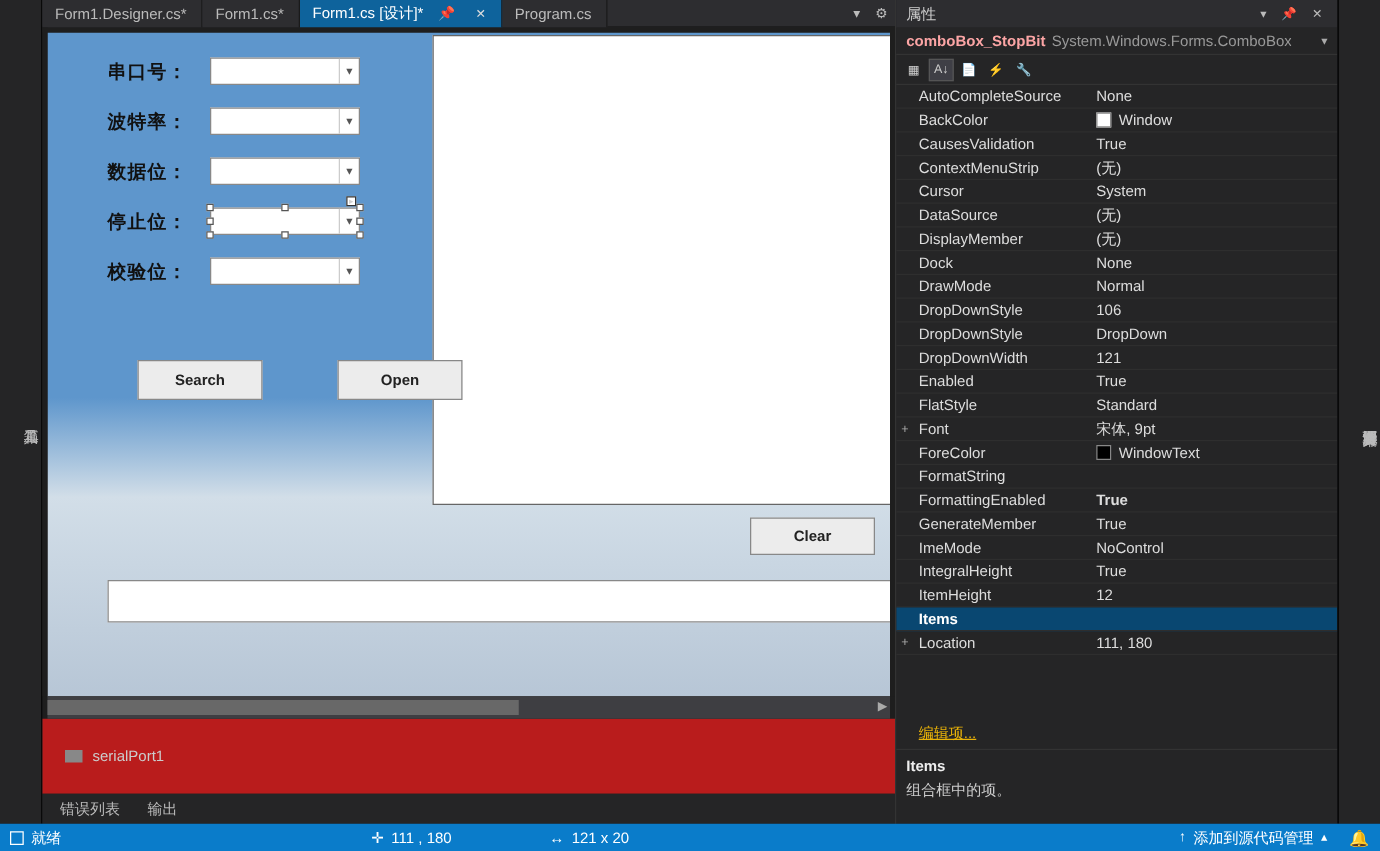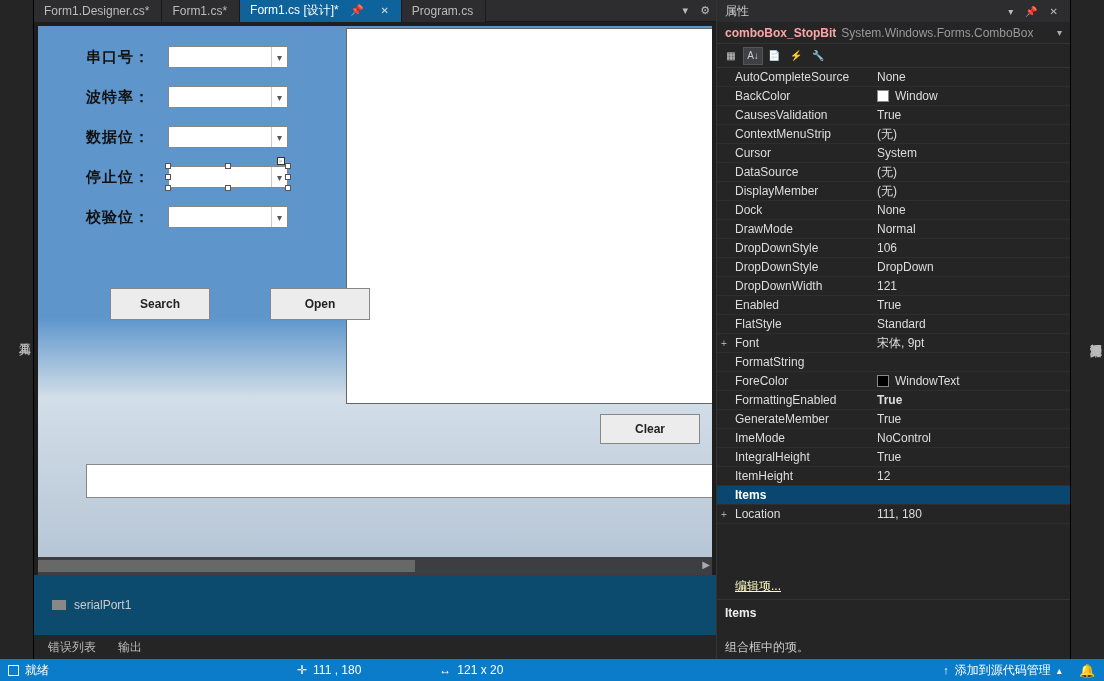--- a/index.html
+++ b/index.html
@@ -38,21 +38,21 @@
   .btn-row .btn { width:100px; height:32px; }
   .btn-clear { position:absolute; right:4px; top:386px; width:100px; height:30px; }
   .textbox { position:absolute; left:40px; top:436px; width:632px; height:34px; background:#fff; border:1px solid #888; }
   .white-pane{ position:absolute; left:300px; top:0; width:380px;height:376px;background:#fff; border:1px solid #666;}
 
   .hscroll{height:18px;background:#3e3e42;position:relative;margin:0 4px 0 4px;}
   .hscroll .thumb{position:absolute;left:0;top:3px;height:12px;width:56%;background:#686868;}
   .hscroll .ra{position:absolute;right:2px;top:2px;font-size:10px;color:#aaa;}
   .hscroll .la{position:absolute;left:2px;top:2px;font-size:10px;color:#aaa;}
 
-  .tray { height:60px; background:#0c4a6e; padding:12px 18px; color:#ccc; display:flex; align-items:center; gap:8px;}
+  .tray { height:60px; background:#b91c1c; padding:12px 18px; color:#ccc; display:flex; align-items:center; gap:8px;}
   .tray .ico{width:14px;height:10px;background:#888;display:inline-block;}
   .bottom-tabs { height:24px; background:#252526; display:flex; align-items:center; gap:2px; padding:0 4px;}
   .bottom-tabs .bt { padding:3px 10px; color:#bbb; cursor:pointer; }
 
   
   .prop-head { height:22px; background:#2d2d30; display:flex; align-items:center; padding:0 8px; gap:4px;justify-content:space-between;}
   .prop-head .ttl{flex:1;color:#ccc;}
   .prop-head .winbtn{color:#bbb;padding:0 4px;font-size:10px;}
   .prop-obj { height:22px; background:#252526; display:flex; align-items:center; padding:0 8px; border-bottom:1px solid #333;}
   .prop-obj .name{color:#fca5a5;font-weight:bold;}
@@ -64,24 +64,24 @@
   .prop-grid{flex:1;overflow:auto;}
   .prop-row{display:flex;align-items:center;height:19px;border-bottom:1px solid #2e2e2e;}
   .prop-row .exp{width:14px;text-align:center;color:#aaa;font-size:10px;}
   .prop-row .pn{flex:0 0 140px;padding-left:4px;color:#ddd;white-space:nowrap;overflow:hidden;}
   .prop-row .pv{flex:1;color:#ddd;padding-left:6px;display:flex;align-items:center;gap:6px;white-space:nowrap;overflow:hidden;}
   .prop-row.sel{background:#094771;}
   .prop-row.sel .pn,.prop-row.sel .pv{color:#fff;font-weight:bold;}
   .prop-row.bold .pv{font-weight:bold;}
   .swatch{width:12px;height:12px;border:1px solid #888;display:inline-block;}
   .prop-link{padding:4px 18px;}
-  .prop-link a{color:#fef9c3;text-decoration:underline;cursor:pointer;}
+  .prop-link a{color:#eab308;text-decoration:underline;cursor:pointer;}
   .prop-desc{height:60px;border-top:1px solid #333;padding:6px 8px;}
   .prop-desc .dt{font-weight:bold;color:#eee;}
-  .prop-desc .dd{color:#ccc;margin-top:19px;}
+  .prop-desc .dd{color:#ccc;margin-top:4px;}
 
   
   .status{position:absolute;left:0;right:0;bottom:0;height:22px;background:#0a7cca;color:#fff;display:flex;align-items:center;padding:0 8px;gap:18px;}
   .status .seg{display:flex;align-items:center;gap:6px;}
   .status .spacer{flex:1;}
   .status .arrowup{font-size:11px;}
   .status .carat{font-size:10px;}
   .status .sq{width:11px;height:11px;border:1.5px solid #fff;display:inline-block;}
   .bell{font-size:13px;}
 </style>
@@ -308,31 +308,31 @@
         </div>
         <div class="prop-row">
           <div class="exp">+</div>
           <div class="pn">Font</div>
           <div class="pv">
             <span>宋体, 9pt</span>
           </div>
         </div>
         <div class="prop-row">
           <div class="exp"></div>
-          <div class="pn">FormatString</div>
-          <div class="pv">
-            <span></span>
-          </div>
-        </div>
-        <div class="prop-row">
-          <div class="exp"></div>
           <div class="pn">ForeColor</div>
           <div class="pv">
             <span class="swatch" style="background: rgb(0, 0, 0);"></span>
             <span>WindowText</span>
+          </div>
+        </div>
+        <div class="prop-row">
+          <div class="exp"></div>
+          <div class="pn">FormatString</div>
+          <div class="pv">
+            <span></span>
           </div>
         </div>
         <div class="prop-row bold">
           <div class="exp"></div>
           <div class="pn">FormattingEnabled</div>
           <div class="pv">
             <span>True</span>
           </div>
         </div>
         <div class="prop-row">

